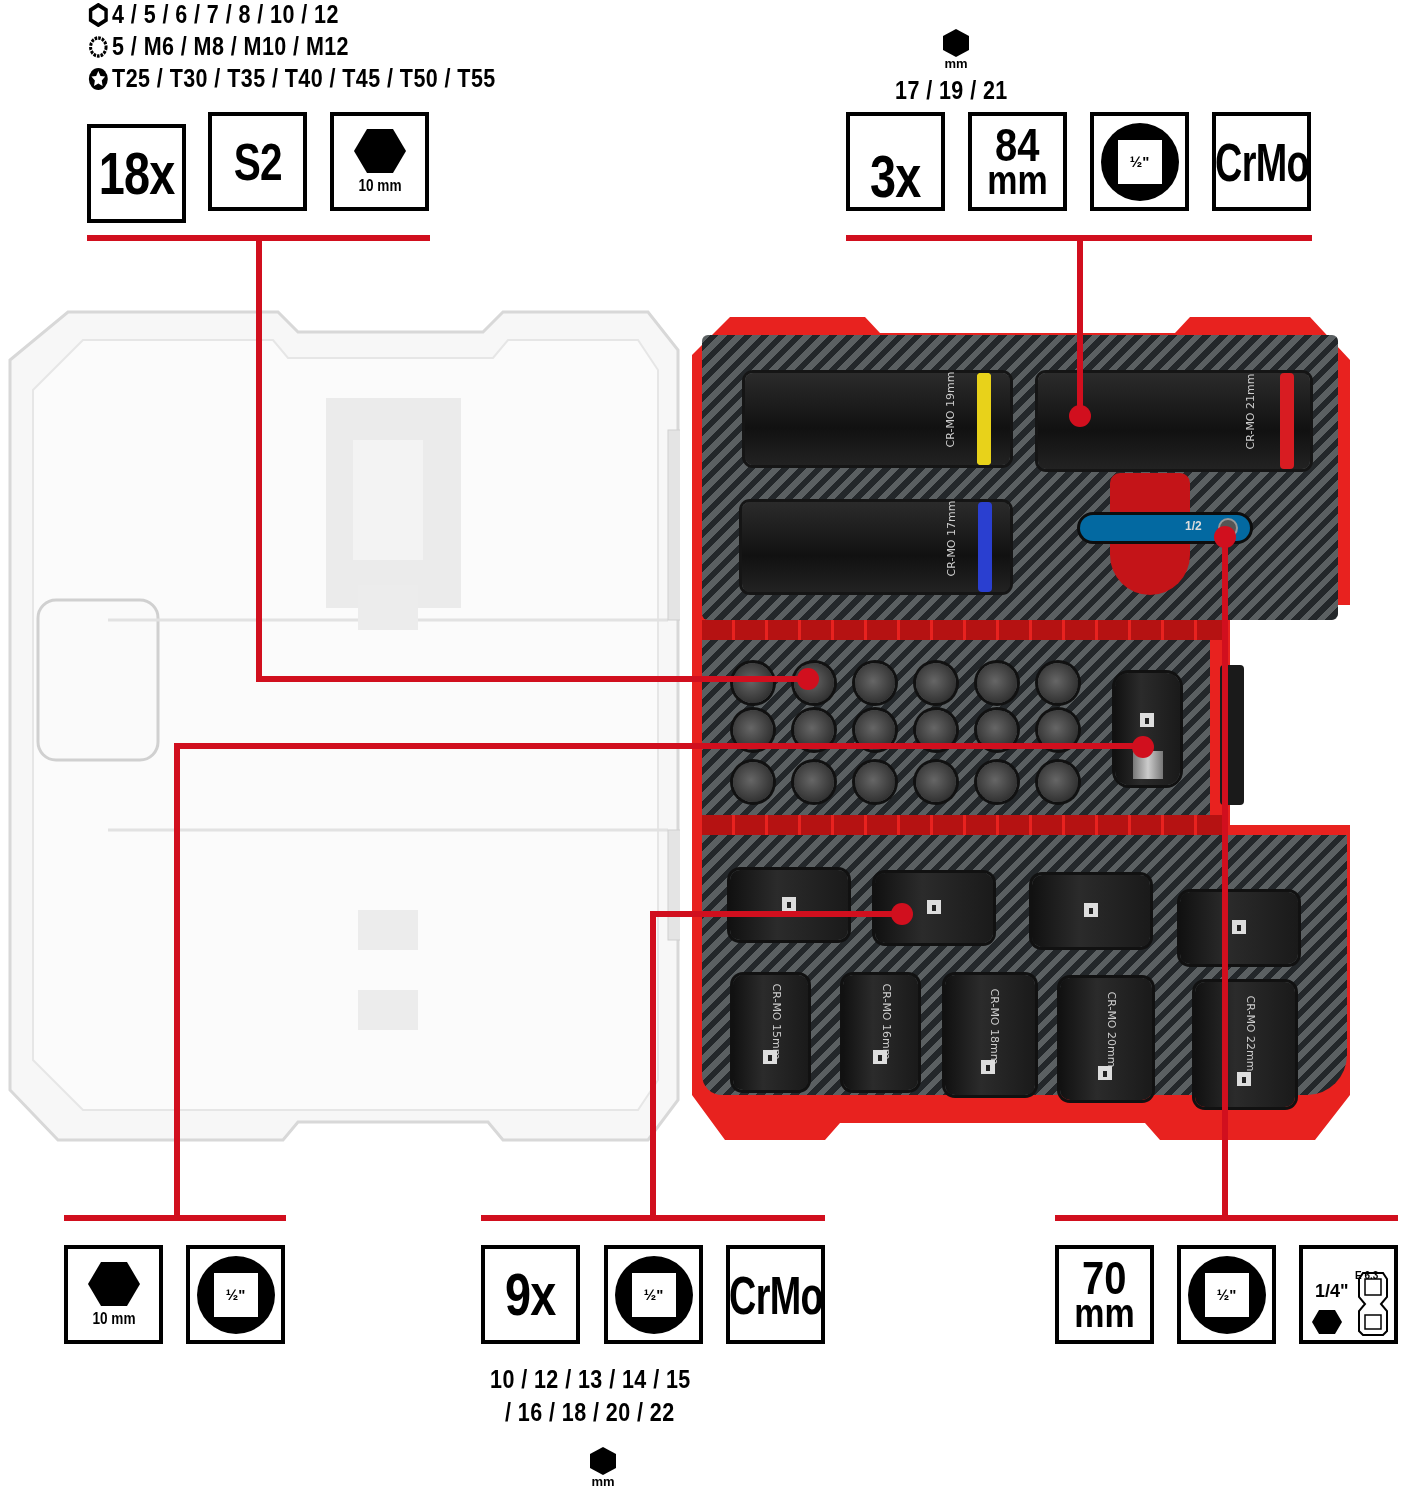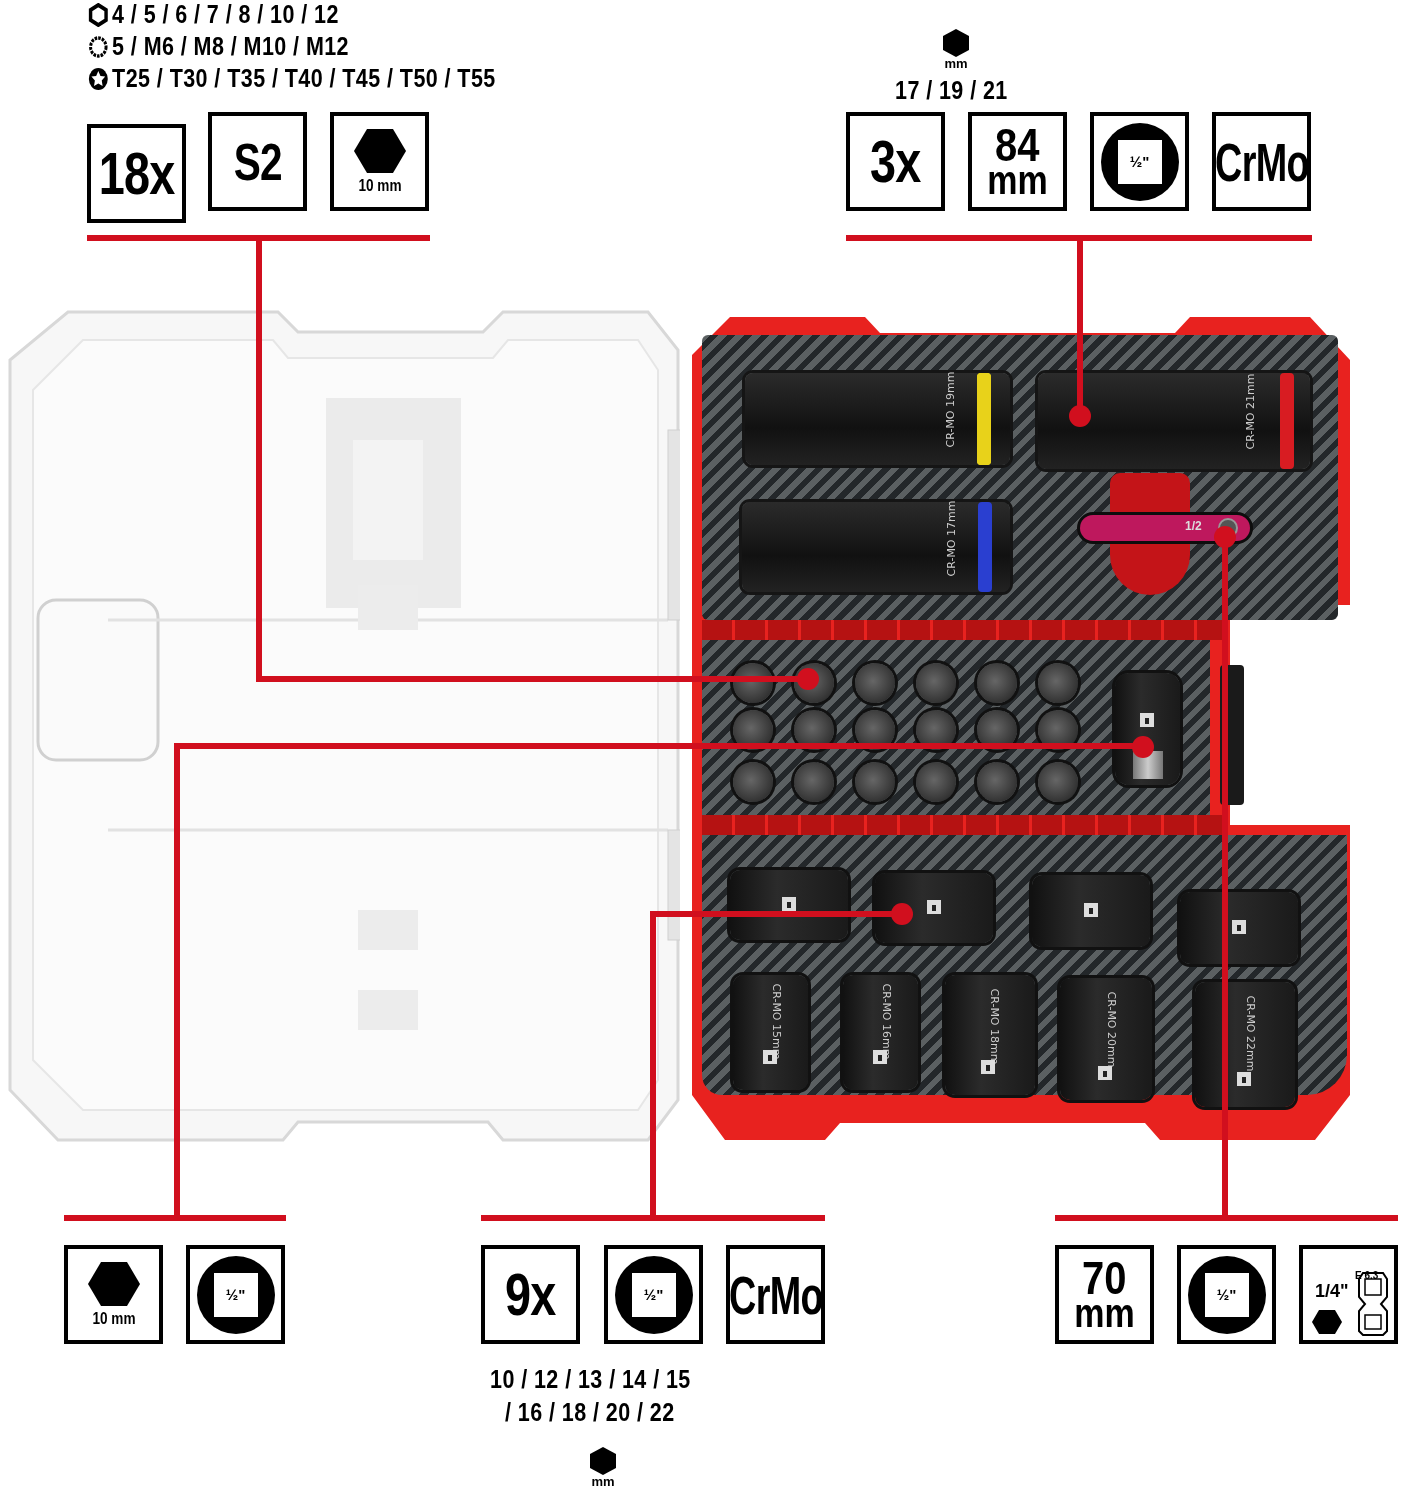--- a/index.html
+++ b/index.html
@@ -73,21 +73,21 @@
   </div>
 </div>
 
 <div>
   <svg class="abs" style="left:942px;top:28px;" width="28" height="30" viewBox="0 0 28 30">
       <polygon points="14,1 27,8 27,22 14,29 1,22 1,8" fill="#000"></polygon>
     </svg>
   <div class="abs" style="left:942px;top:56px;width:28px;text-align:center;font-weight:700;font-size:13px;">mm</div>
   <div class="spec-line" style="left:895px;top:76px;">17 / 19 / 21</div>
 
-  <div class="box" style="left:846px;top:112px;">
+  <div class="box" style="left:846px;top:112px;justify-content:flex-end;">
     <span class="big-text">3x</span>
   </div>
   <div class="box" style="left:968px;top:112px;">
     <span class="mm-text">84</span>
     <span class="mm-text" style="font-size:40px">mm</span>
   </div>
   <div class="box" style="left:1090px;top:112px;">
     <div class="drive">
         <div class="drive-inner">
           <span>½"</span>
@@ -138,21 +138,21 @@
     <div class="socket-label" style="left:175px;top:32px;"><span>CR-MO</span> <span>21mm</span></div>
   </div>
   <div class="socket" style="left:52px;top:187px;width:268px;height:90px;">
     <div class="band" style="left:236px;top:0;width:14px;height:90px;background:#2a3fd0;"></div>
     <div class="socket-label" style="left:172px;top:30px;"><span>CR-MO</span> <span>17mm</span></div>
   </div>
 
   <div class="abs" style="left:287px;top:58px;width:14px;height:92px;background:#e8d21a;border-radius:4px;"></div>
 
   <div class="abs" style="left:420px;top:158px;width:80px;height:122px;background:#c41418;border-radius:10px 10px 40px 40px;"></div>
-  <div class="abs" style="left:390px;top:200px;width:170px;height:26px;background:#be185d;border-radius:13px;box-shadow:0 0 0 3px #0d0d0d;">
+  <div class="abs" style="left:390px;top:200px;width:170px;height:26px;background:#0369a1;border-radius:13px;box-shadow:0 0 0 3px #0d0d0d;">
     <span class="abs" style="left:105px;top:4px;color:#ddd;font-size:12px;font-weight:700;">1/2</span>
     <div class="abs" style="left:138px;top:3px;width:20px;height:20px;border-radius:50%;background:#555;border:2px solid #999;"></div>
   </div>
 
   <div class="bit" style="left:43px;top:348px;"></div>
     <div class="bit" style="left:104px;top:348px;"></div>
     <div class="bit" style="left:165px;top:348px;"></div>
     <div class="bit" style="left:226px;top:348px;"></div>
     <div class="bit" style="left:287px;top:348px;"></div>
     <div class="bit" style="left:348px;top:348px;"></div>

